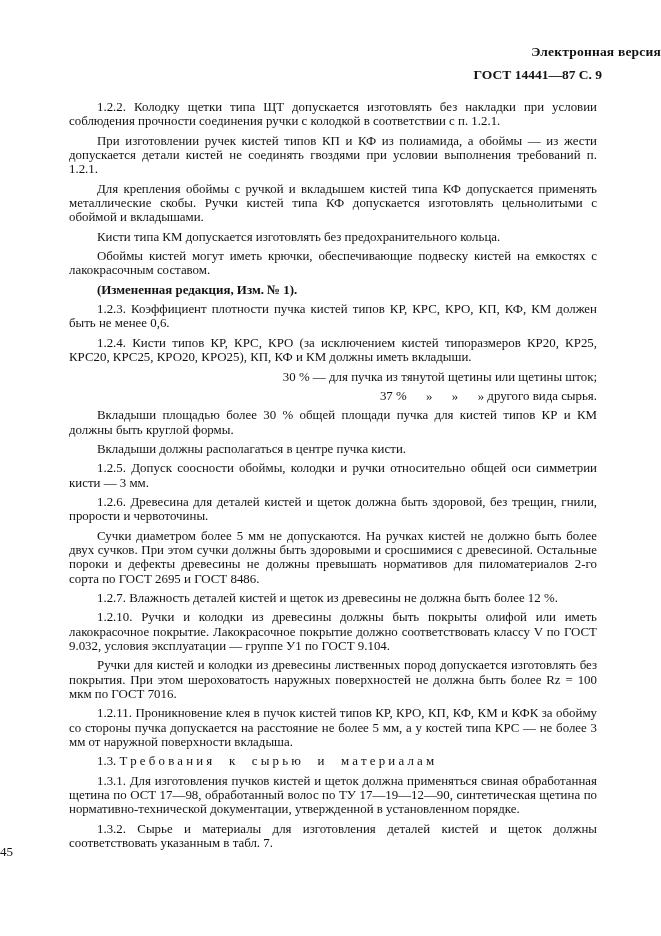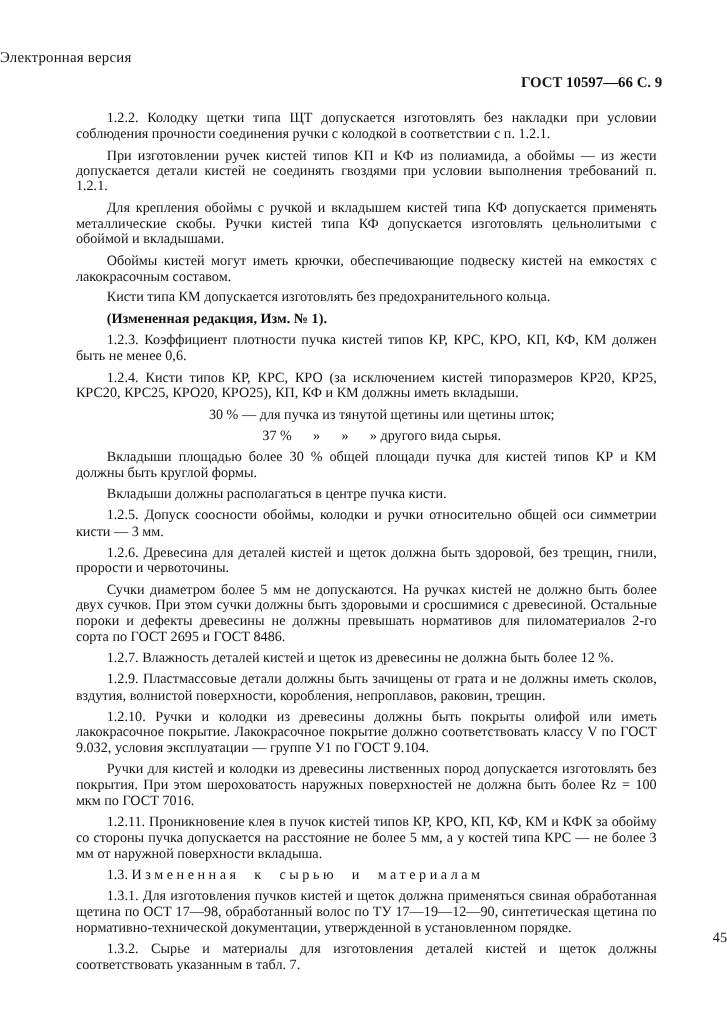--- a/index.html
+++ b/index.html
@@ -8,22 +8,22 @@
     width: 661px;
     height: 936px;
     background: #ffffff;
     font-family: "Liberation Serif", serif;
     color: #121212;
     overflow: hidden;
   }
   .header-watermark {
     position: absolute;
     top: 44px; left: 0; right: 0;
-    text-align: left;
-    font-weight: normal;
+    text-align: right;
+    font-weight: bold;
     font-size: 13.5px;
     letter-spacing: 0.2px;
   }
   .doc-ref {
     position: absolute;
     top: 67px; left: 64px; right: 59px;
     text-align: right;
     font-weight: bold;
     font-size: 13.5px;
   }
@@ -34,62 +34,61 @@
     width: 538px;
     font-size: 12.9px;
     line-height: 14.35px;
   }
   .body-text p {
     margin: 5px;
     text-align: justify;
     text-indent: 28px;
   }
   .body-text p.list {
-    text-align: center;
+    text-align: right;
     white-space: pre-wrap;
   }
   .body-text p.bold { font-weight: bold; }
   .spaced-title { letter-spacing: 3.2px; word-spacing: 7px; }
   .rz { }
   .footer-page {
     position: absolute;
     top: 844px; left: 0; right: 0;
-    text-align: right;
+    text-align: left;
     font-size: 13px;
   }
 </style>
 </head>
 <body>
 
 <div class="page">
 
   <div class="header-watermark">Электронная версия</div>
-  <div class="doc-ref">ГОСТ 10597—66 С. 9</div>
+  <div class="doc-ref">ГОСТ 14441—87 С. 9</div>
 
   <div class="body-text">
     <p>1.2.2. Колодку щетки типа ЩТ допускается изготовлять без накладки при условии соблюдения прочности соединения ручки с колодкой в соответствии с п. 1.2.1.</p>
     <p>При изготовлении ручек кистей типов КП и КФ из полиамида, а обоймы — из жести допускается детали кистей не соединять гвоздями при условии выполнения требований п. 1.2.1.</p>
     <p>Для крепления обоймы с ручкой и вкладышем кистей типа КФ допускается применять металлические скобы. Ручки кистей типа КФ допускается изготовлять цельнолитыми с обоймой и вкладышами.</p>
+    <p>Кисти типа КМ допускается изготовлять без предохранительного кольца.</p>
     <p>Обоймы кистей могут иметь крючки, обеспечивающие подвеску кистей на емкостях с лакокрасочным составом.</p>
-    <p>Кисти типа КМ допускается изготовлять без предохранительного кольца.</p>
     <p class="bold">(Измененная редакция, Изм. № 1).</p>
     <p>1.2.3. Коэффициент плотности пучка кистей типов КР, КРС, КРО, КП, КФ, КМ должен быть не менее 0,6.</p>
     <p>1.2.4. Кисти типов КР, КРС, КРО (за исключением кистей типоразмеров КР20, КР25, КРС20, КРС25, КРО20, КРО25), КП, КФ и КМ должны иметь вкладыши.</p>
     <p class="list">30 % — для пучка из тянутой щетины или щетины шток;</p>
     <p class="list">37 %      »      »      » другого вида сырья.</p>
     <p>Вкладыши площадью более 30 % общей площади пучка для кистей типов КР и КМ должны быть круглой формы.</p>
     <p>Вкладыши должны располагаться в центре пучка кисти.</p>
     <p>1.2.5. Допуск соосности обоймы, колодки и ручки относительно общей оси симметрии кисти — 3 мм.</p>
     <p>1.2.6. Древесина для деталей кистей и щеток должна быть здоровой, без трещин, гнили, прорости и червоточины.</p>
     <p>Сучки диаметром более 5 мм не допускаются. На ручках кистей не должно быть более двух сучков. При этом сучки должны быть здоровыми и сросшимися с древесиной. Остальные пороки и дефекты древесины не должны превышать нормативов для пиломатериалов 2-го сорта по ГОСТ 2695 и ГОСТ 8486.</p>
     <p>1.2.7. Влажность деталей кистей и щеток из древесины не должна быть более 12 %.</p>
-    <p>1.2.9. Пластмассовые детали должны быть зачищены от грата и не должны иметь сколов, вздутия, волнистой поверхности, коробления, непроплавов, раковин, трещин.</p>
     <p>1.2.10. Ручки и колодки из древесины должны быть покрыты олифой или иметь лакокрасочное покрытие. Лакокрасочное покрытие должно соответствовать классу V по ГОСТ 9.032, условия эксплуатации — группе У1 по ГОСТ 9.104.</p>
     <p><span>Ручки для кистей и колодки из древесины лиственных пород допускается изготовлять без покрытия. При этом шероховатость наружных поверхностей не должна быть более </span><span class="rz">Rz</span><span> = 100 мкм по ГОСТ 7016.</span></p>
     <p>1.2.11. Проникновение клея в пучок кистей типов КР, КРО, КП, КФ, КМ и КФК за обойму со стороны пучка допускается на расстояние не более 5 мм, а у костей типа КРС — не более 3 мм от наружной поверхности вкладыша.</p>
-    <p><span>1.3.</span>&nbsp;<span class="spaced-title">Измененная к сырью и материалам</span></p>
+    <p><span>1.3.</span>&nbsp;<span class="spaced-title">Требования к сырью и материалам</span></p>
     <p>1.3.1. Для изготовления пучков кистей и щеток должна применяться свиная обработанная щетина по ОСТ 17—98, обработанный волос по ТУ 17—19—12—90, синтетическая щетина по нормативно-технической документации, утвержденной в установленном порядке.</p>
     <p>1.3.2. Сырье и материалы для изготовления деталей кистей и щеток должны соответствовать указанным в табл. 7.</p>
   </div>
 
   <div class="footer-page">45</div>
 
 </div>
 
 </body></html>

